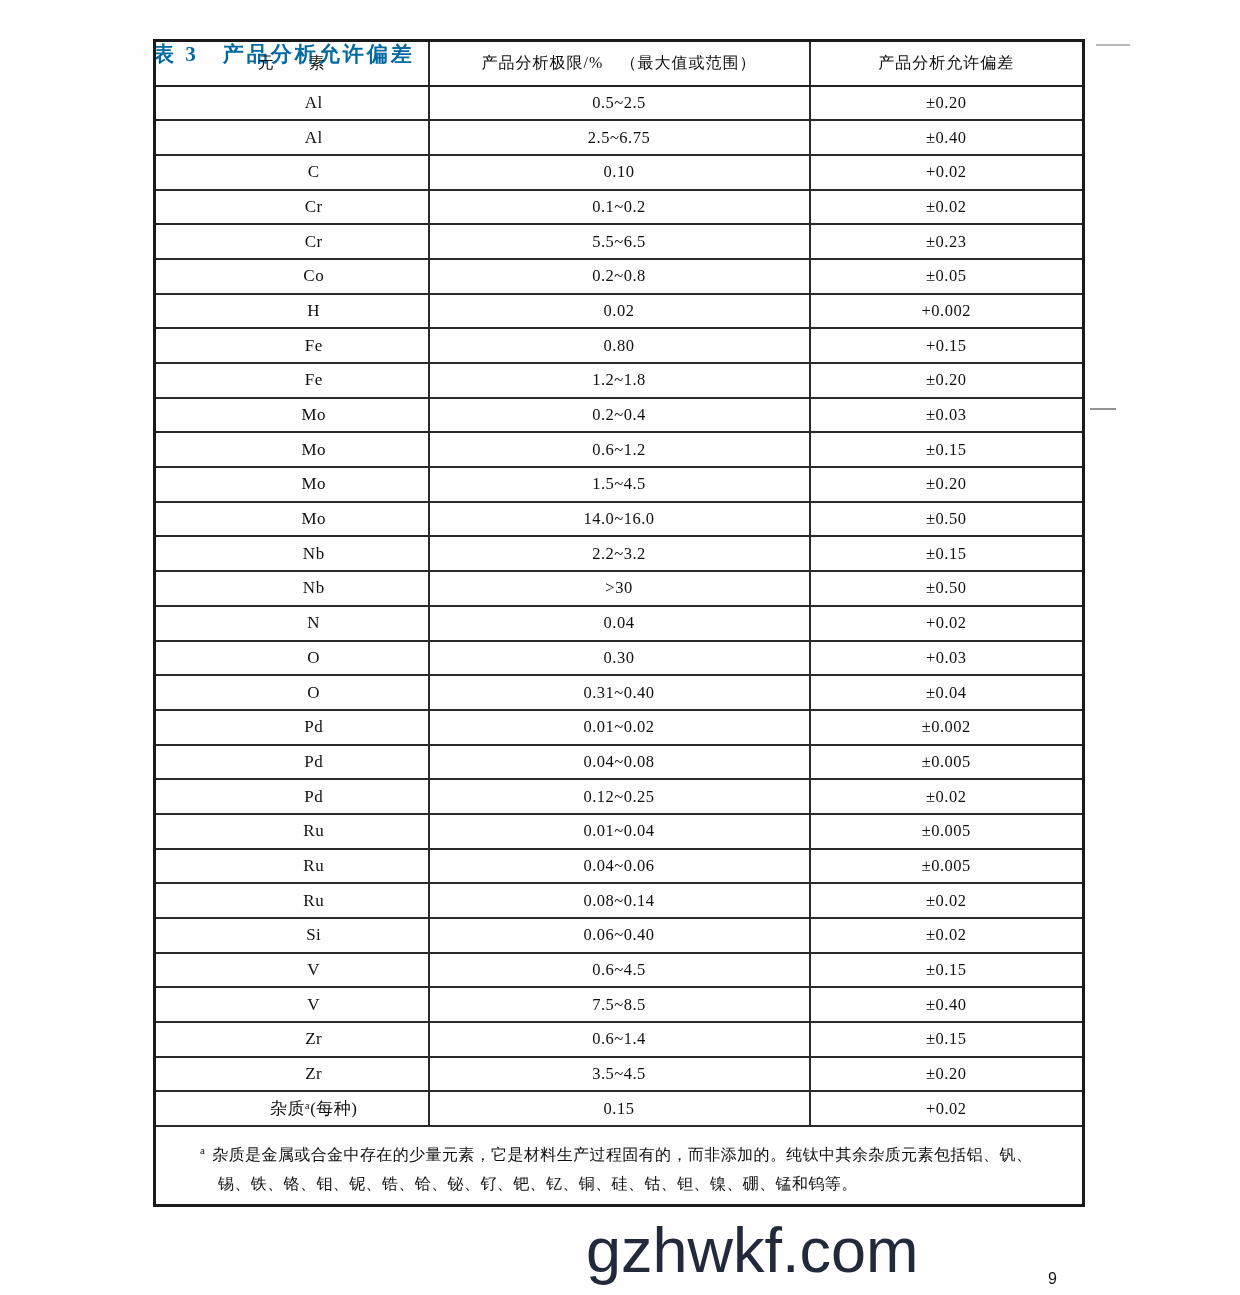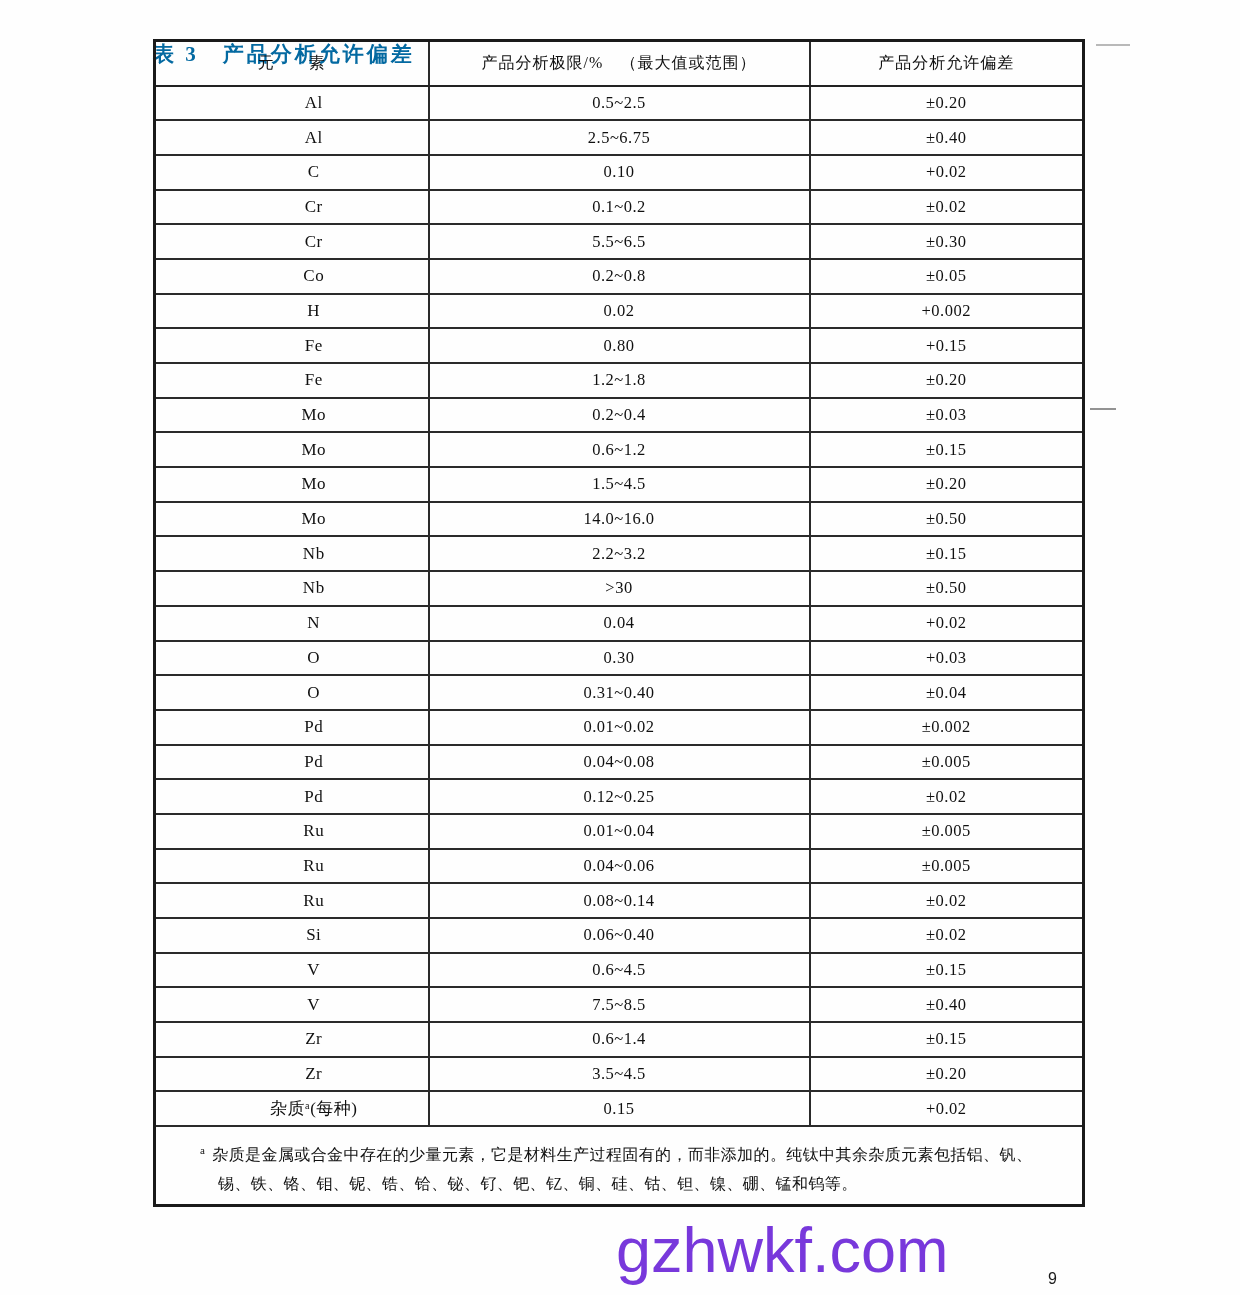--- a/index.html
+++ b/index.html
@@ -65,26 +65,26 @@
     letter-spacing: 0.4px;
   }
   .fn-text { display: block; text-indent: -18px; }
   .fn-text sup {
     font-size: 11px;
     padding-right: 7px;
     vertical-align: super;
   }
   .watermark {
     position: absolute;
-    left: 616px; top: 1219px;
+    left: 586px; top: 1219px;
     font-family: "Liberation Sans", "DejaVu Sans", sans-serif;
     font-size: 63px;
     line-height: 1;
     font-weight: 500;
-    color: #6d28d9;
+    color: #0f172a;
     opacity: 0.92;
     letter-spacing: 0px;
     white-space: nowrap;
   }
   .page-number {
     position: absolute;
     left: 1048px; top: 1270px;
     font-size: 16px;
     font-family: "Liberation Sans", "DejaVu Sans", sans-serif;
     color: #1a1a1a;
@@ -131,21 +131,21 @@
           <td>+0.02</td>
         </tr>
         <tr>
           <td class="el">Cr</td>
           <td>0.1~0.2</td>
           <td>±0.02</td>
         </tr>
         <tr>
           <td class="el">Cr</td>
           <td>5.5~6.5</td>
-          <td>±0.30</td>
+          <td>±0.23</td>
         </tr>
         <tr>
           <td class="el">Co</td>
           <td>0.2~0.8</td>
           <td>±0.05</td>
         </tr>
         <tr>
           <td class="el">H</td>
           <td>0.02</td>
           <td>+0.002</td>

